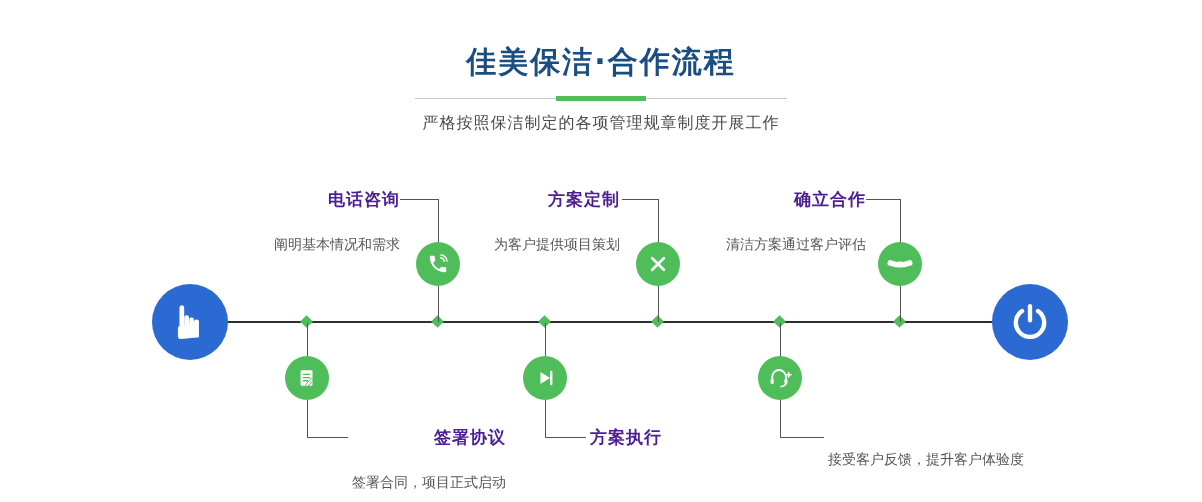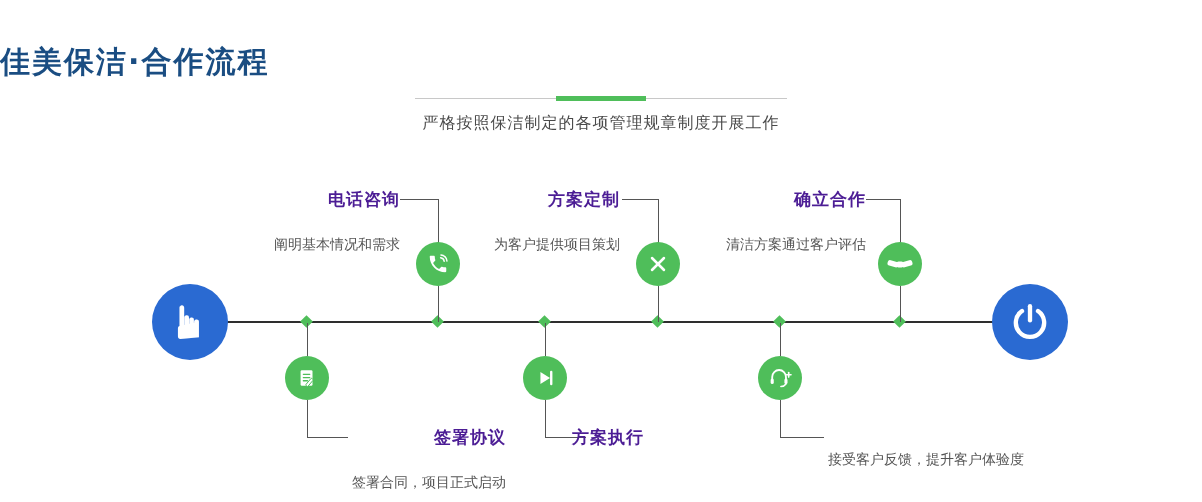--- a/index.html
+++ b/index.html
@@ -2,21 +2,21 @@
 <html><head>
 <meta charset="utf-8">
 <style>
   html,body{margin:0;padding:0;background:#fff;}
   .canvas{
     position:relative;width:1202px;height:502px;background:#ffffff;
     font-family:"DejaVu Sans","Liberation Sans",sans-serif;overflow:hidden;margin:0 auto;
   }
   
   .page-title{
-    position:absolute;top:42px;left:0;width:100%;
+    position:absolute;top:42px;left:0;width:100%;text-align:center;
     font-size:30px;font-weight:bold;color:#1a4d82;letter-spacing:2px;
   }
   .title-underline{position:absolute;top:96px;left:50%;transform:translateX(-50%);width:372px;height:5px;}
   .title-underline .line{position:absolute;top:2px;left:0;width:100%;height:1px;background:#c8c8c8;}
   .title-underline .accent{position:absolute;top:0;left:50%;transform:translateX(-50%);width:90px;height:5px;background:#4fbe5a;}
   .page-subtitle{
     position:absolute;top:113px;left:0;width:100%;text-align:center;
     font-size:16px;color:#4a4a4a;letter-spacing:1px;
   }
   
@@ -45,21 +45,21 @@
   
   .step-text{position:absolute;white-space:nowrap;}
   .step-text .t{font-size:17px;font-weight:bold;color:#4c1d95;letter-spacing:1px;}
   .step-text .d{margin-top:25px;font-size:14px;color:#555;}
   .top-text{text-align:right;}
   .bottom-text{text-align:right;}
   #text-phone{right:802px;top:188px;}
   #text-plan{right:582px;top:188px;}
   #text-coop{right:336px;top:188px;}
   #text-sign{left:352px;top:426px;}
-  #text-exec{left:572px;top:426px;}
+  #text-exec{left:590px;top:426px;}
   #text-after{left:828px;top:426px;}
   .icon-wrap{display:flex;align-items:center;justify-content:center;}
 </style>
 </head>
 <body>
 
 <div class="canvas">
 
   <div class="page-title">佳美保洁·合作流程</div>
   <div class="title-underline">

